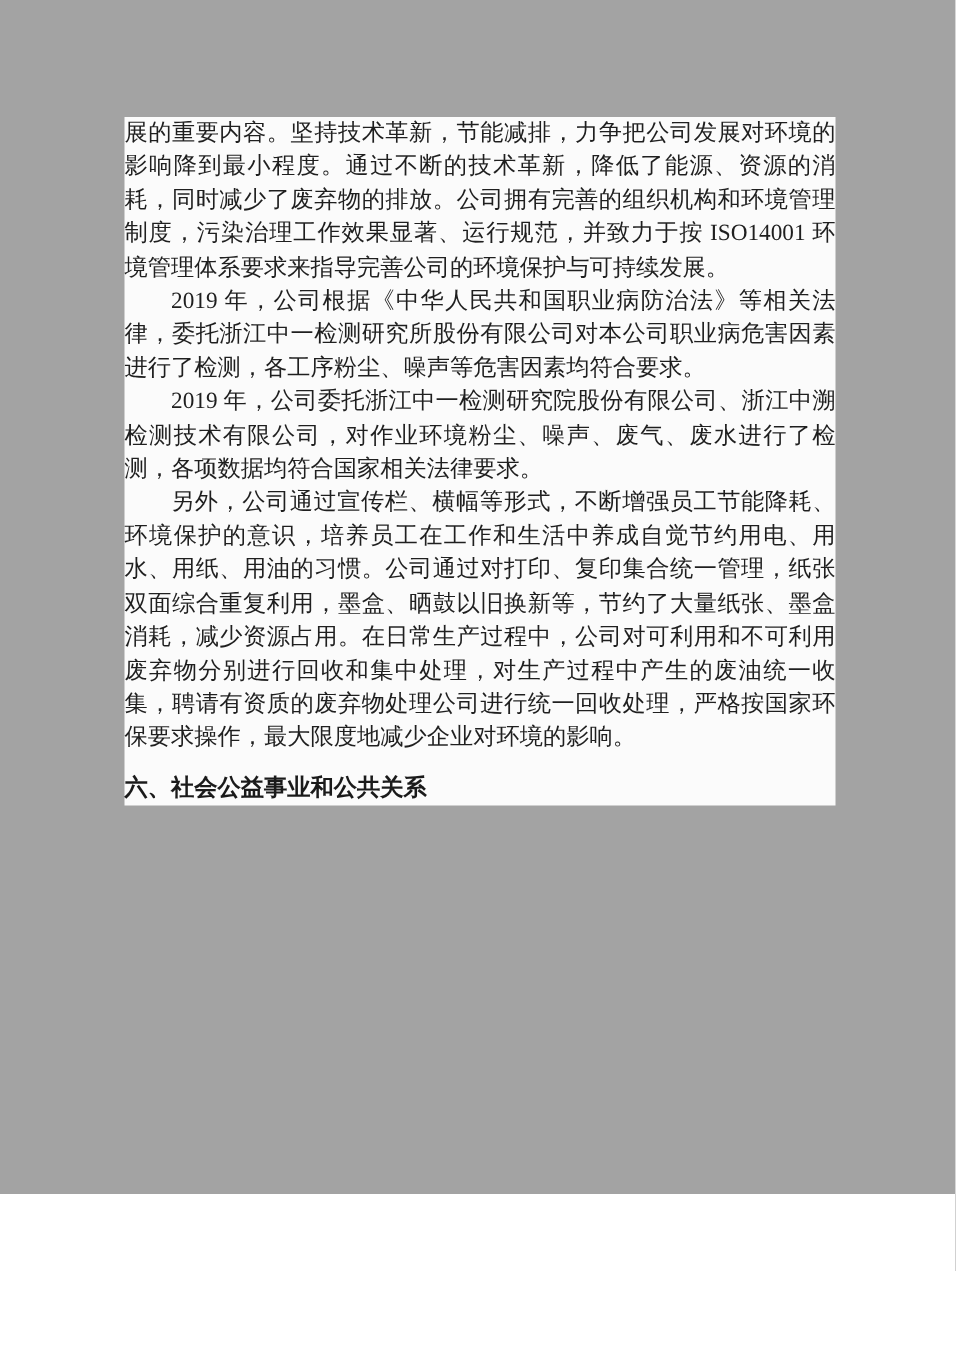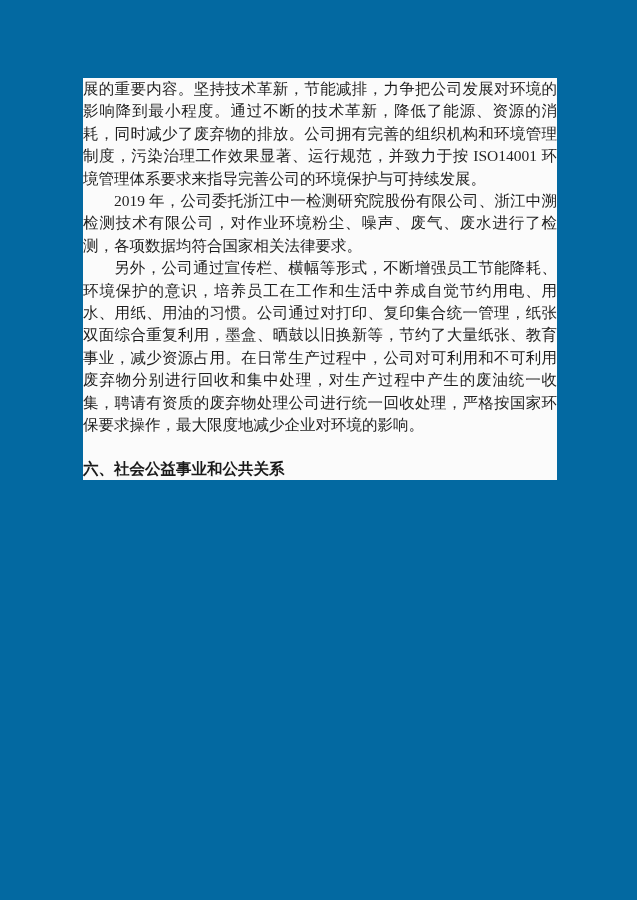--- a/index.html
+++ b/index.html
@@ -3,22 +3,22 @@
 <meta charset="utf-8">
 <style>
   html, body {
     margin: 0;
     padding: 0;
     background: #ffffff;
   }
   .page {
     position: relative;
     width: 637px;
-    height: 900px;
-    background: #0369a1;
+    height: 796px;
+    background: #a3a3a3;
     overflow: hidden;
     font-family: "Liberation Serif", "DejaVu Serif", serif;
   }
   .textblock {
     position: absolute;
     left: 83px;
     top: 78px;
     width: 474px;
     background: #fbfbfb;
     color: #1f1f1f;
@@ -30,32 +30,33 @@
   .textblock p {
     margin: 0;
     padding: 0;
     text-indent: 2em;
     word-break: break-all;
   }
   .textblock p.noindent {
     text-indent: 0;
   }
   .section-heading {
-    margin: 21px 0 0 0;
+    margin: 11px 0 0 0;
     padding: 0;
     font-size: 15.5px;
     line-height: 22.4px;
     font-weight: bold;
     color: #1a1a1a;
     text-align: left;
   }
 </style>
 </head>
 <body>
 
 <div class="page">
   <div class="textblock">
     <p class="noindent">展的重要内容。坚持技术革新，节能减排，力争把公司发展对环境的影响降到最小程度。通过不断的技术革新，降低了能源、资源的消耗，同时减少了废弃物的排放。公司拥有完善的组织机构和环境管理制度，污染治理工作效果显著、运行规范，并致力于按 ISO14001 环境管理体系要求来指导完善公司的环境保护与可持续发展。</p>
+    <p>2019 年，公司根据《中华人民共和国职业病防治法》等相关法律，委托浙江中一检测研究所股份有限公司对本公司职业病危害因素进行了检测，各工序粉尘、噪声等危害因素均符合要求。</p>
     <p>2019 年，公司委托浙江中一检测研究院股份有限公司、浙江中溯检测技术有限公司，对作业环境粉尘、噪声、废气、废水进行了检测，各项数据均符合国家相关法律要求。</p>
-    <p>另外，公司通过宣传栏、横幅等形式，不断增强员工节能降耗、环境保护的意识，培养员工在工作和生活中养成自觉节约用电、用水、用纸、用油的习惯。公司通过对打印、复印集合统一管理，纸张双面综合重复利用，墨盒、晒鼓以旧换新等，节约了大量纸张、教育事业，减少资源占用。在日常生产过程中，公司对可利用和不可利用废弃物分别进行回收和集中处理，对生产过程中产生的废油统一收集，聘请有资质的废弃物处理公司进行统一回收处理，严格按国家环保要求操作，最大限度地减少企业对环境的影响。</p>
+    <p>另外，公司通过宣传栏、横幅等形式，不断增强员工节能降耗、环境保护的意识，培养员工在工作和生活中养成自觉节约用电、用水、用纸、用油的习惯。公司通过对打印、复印集合统一管理，纸张双面综合重复利用，墨盒、晒鼓以旧换新等，节约了大量纸张、墨盒消耗，减少资源占用。在日常生产过程中，公司对可利用和不可利用废弃物分别进行回收和集中处理，对生产过程中产生的废油统一收集，聘请有资质的废弃物处理公司进行统一回收处理，严格按国家环保要求操作，最大限度地减少企业对环境的影响。</p>
     <h2 class="section-heading">六、社会公益事业和公共关系</h2>
   </div>
 </div>
 
 </body></html>

